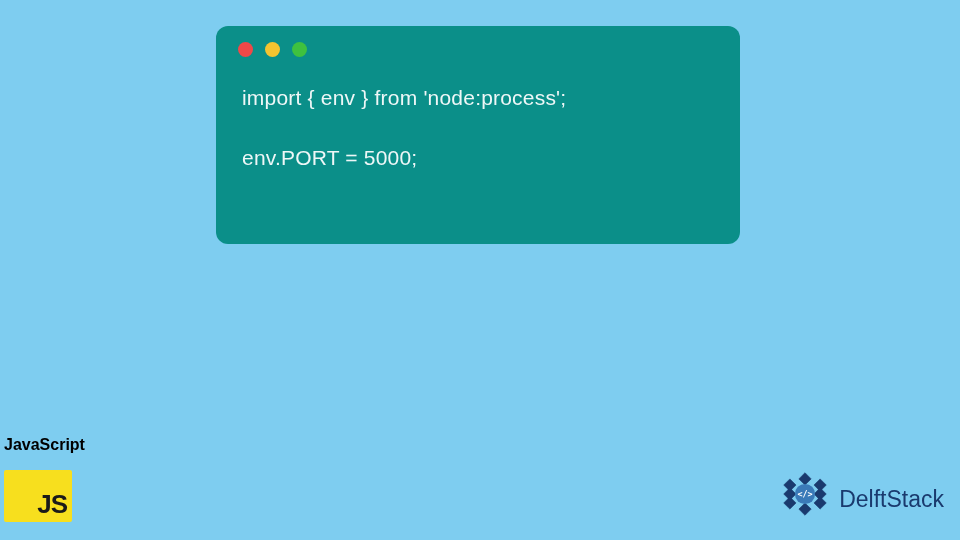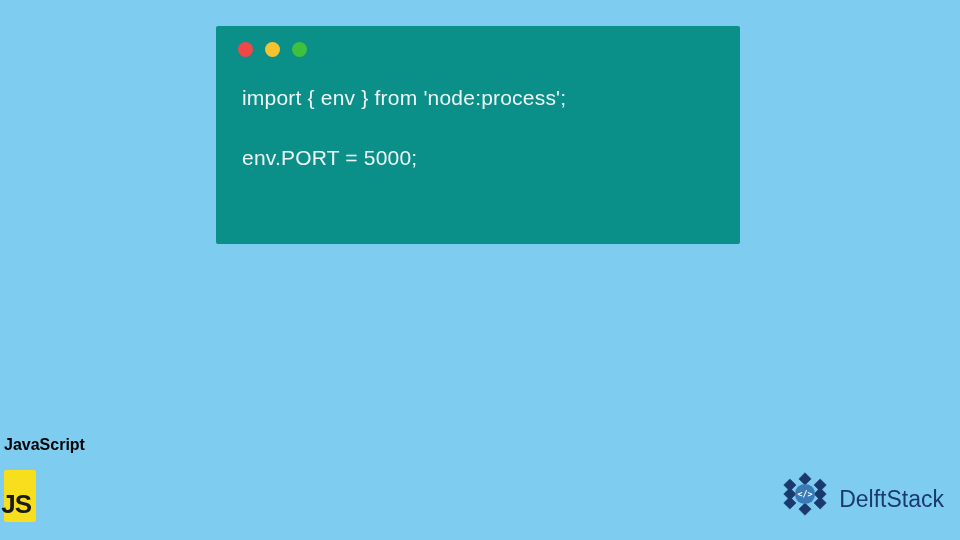--- a/index.html
+++ b/index.html
@@ -11,21 +11,21 @@
       font-family: Arial, Helvetica, sans-serif;
       overflow: hidden;
     }
     .code-window {
       position: absolute;
       left: 216px;
       top: 26px;
       width: 524px;
       height: 218px;
       background: #0b8f89;
-      border-radius: 2px;
+      border-radius: 12px;
     }
     .window-dots {
       display: flex;
       gap: 12px;
       padding: 16px 0 0 22px;
     }
     .dot {
       width: 15px;
       height: 15px;
       border-radius: 50%;
@@ -50,21 +50,21 @@
       bottom: 18px;
       width: 66px;
     }
     .js-label {
       font-size: 16px;
       color: #000;
       font-weight: 600;
       margin-bottom: 2px;
     }
     .js-box {
-      width: 32px;
+      width: 68px;
       height: 52px;
       background: #f7df1e;
       position: relative;
       border-radius: 2px;
       margin-top: 16px;
     }
     .js-text {
       position: absolute;
       right: 5px;
       bottom: 2px;

